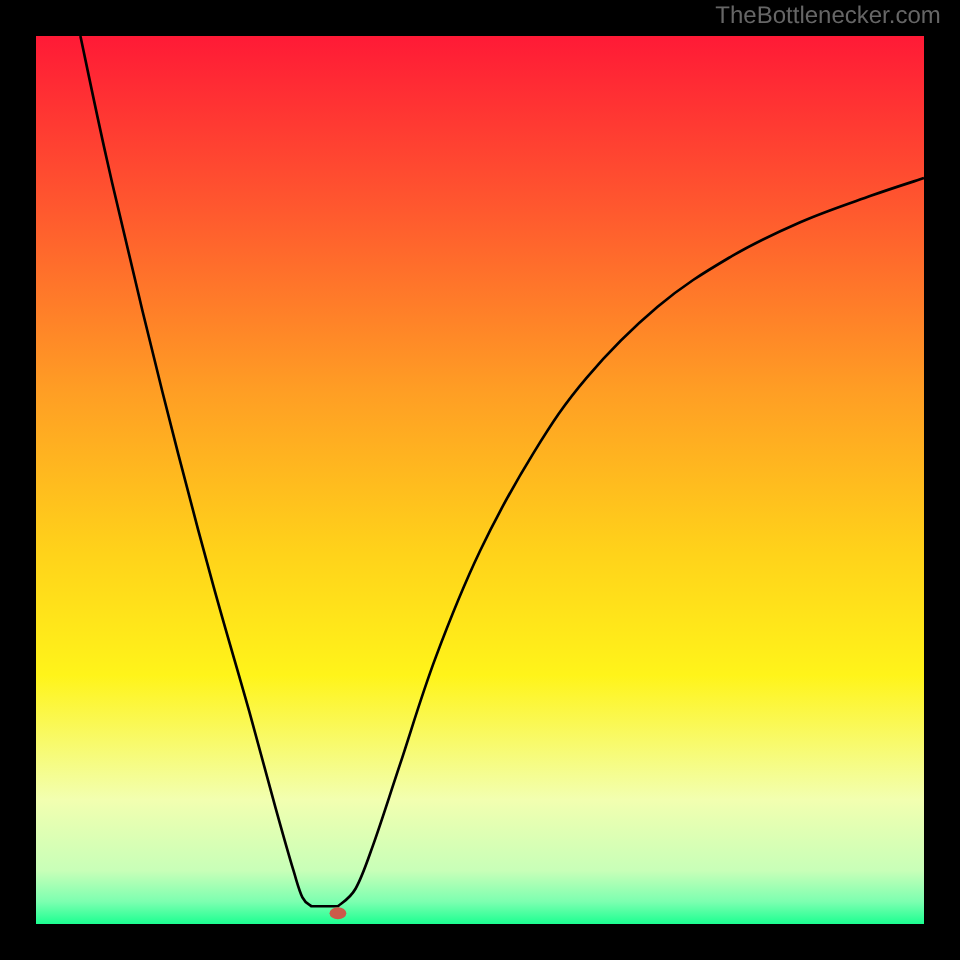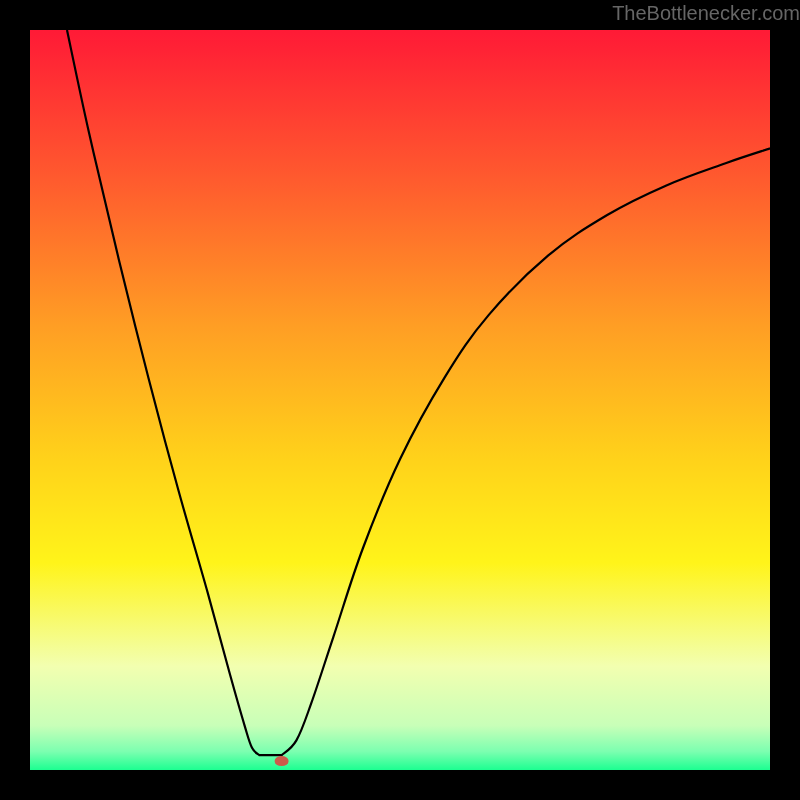--- a/index.html
+++ b/index.html
@@ -12,21 +12,21 @@
     font-family: Arial, sans-serif;
   }
   .container {
     position: relative;
     width: 800px;
     height: 800px;
   }
   .watermark {
     position: absolute;
     top: 2px;
-    right: 0;
+    right: 16px;
     color: #666;
     font-size: 20px;
     font-weight: 500;
     z-index: 10;
   }
   svg {
     display: block;
   }
 </style>
 </head>

